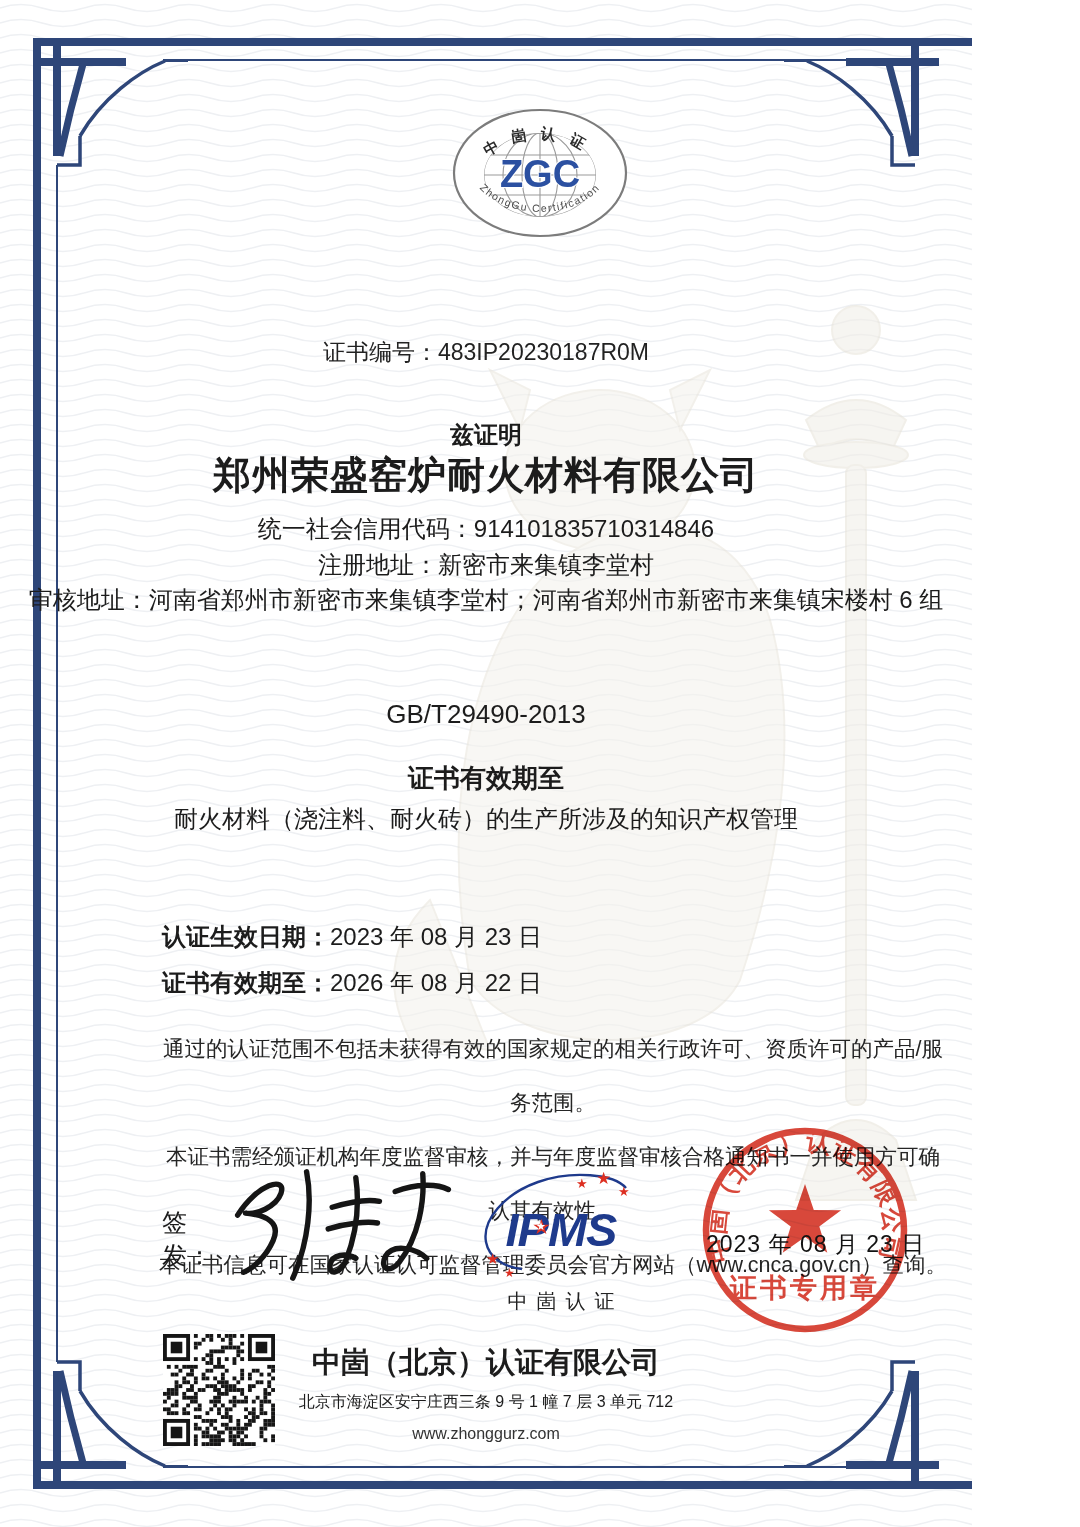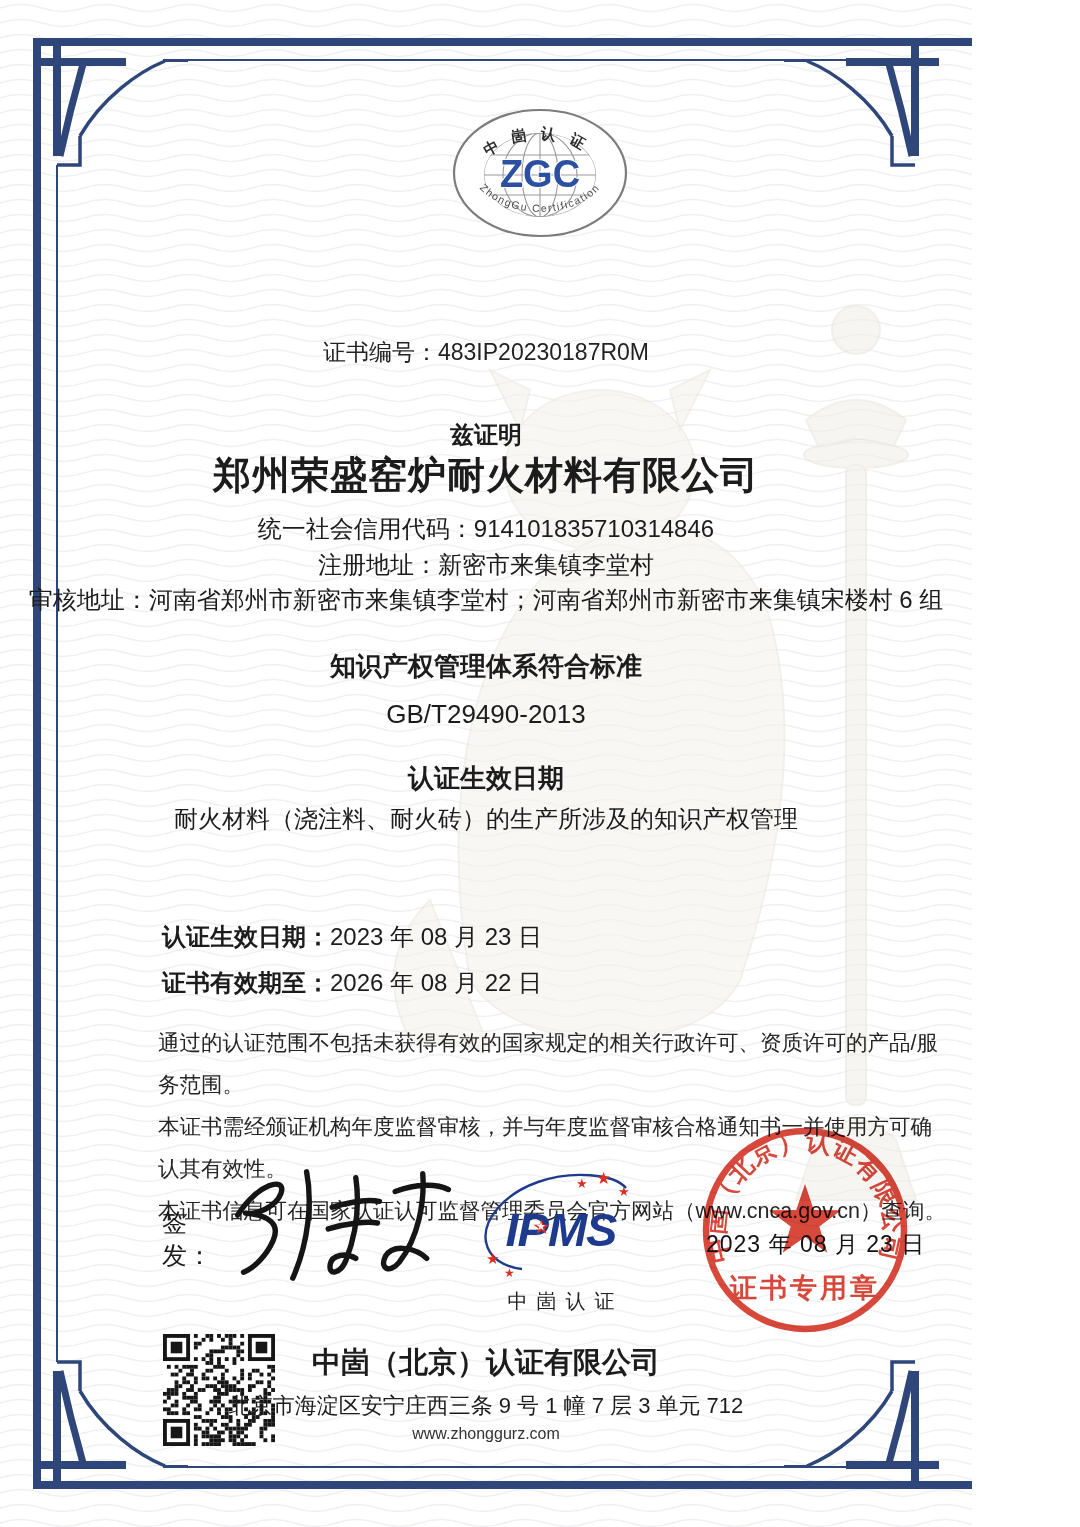--- a/index.html
+++ b/index.html
@@ -27,31 +27,31 @@
   .company{top:452px;font-size:38px;font-weight:700;letter-spacing:1px}
   .credit{top:514px;font-size:24px}
   .regaddr{top:550px;font-size:24px}
   .auditaddr{top:585px;font-size:24px}
   .stdhead{top:650px;font-size:26px;font-weight:700}
   .stdcode{top:698px;font-size:26px}
   .scopehead{top:762px;font-size:26px;font-weight:700}
   .scopetext{top:804px;font-size:24px}
   .dates{position:absolute;left:162px;top:914px;font-size:24px;line-height:46px;text-align:center}
   .dates .lbl{font-weight:700}
-  .notes{position:absolute;left:158px;top:1022px;width:790px;font-size:21.5px;line-height:42px;text-align:left;color:#252525}
+  .notes{position:absolute;left:158px;top:1022px;width:790px;font-size:21.5px;line-height:54px;text-align:center;color:#252525}
   .sigrow{position:absolute;left:162px;top:1158px;height:130px}
   .siglabel{position:absolute;left:0;top:48px;font-size:25px;font-weight:400}
   .sigart{position:absolute;left:66px;top:0}
   .ipms{position:absolute;left:476px;top:1172px;width:170px;text-align:center}
   .ipms-caption{margin-top:4px;font-size:20px;letter-spacing:9px;color:#222;text-indent:9px}
   .stamp{position:absolute;left:700px;top:1125px;width:210px;height:210px;opacity:.94;mix-blend-mode:multiply}
   .stampdate{position:absolute;left:706px;top:1229px;font-size:23px;letter-spacing:1px;color:#121212;z-index:5}
   .qr{position:absolute;left:163px;top:1334px;width:112px;height:112px}
   .footer-org{top:1344px;font-size:29px;font-weight:700}
-  .footer-addr{top:1392px;font-size:22px}
+  .footer-addr{top:1392px;font-size:16px}
   .footer-url{top:1424px;font-size:16px;color:#333}
   .logo{position:absolute;left:450px;top:103px;width:180px;height:140px}
 </style>
 </head>
 <body>
 
 <div class="cert">
 
   <svg class="bg" width="1080" height="1527">
     <defs>
@@ -146,24 +146,23 @@
   </svg>
 
   <div class="row certno"><span>证书编号：</span><span>483IP20230187R0M</span></div>
 
   <div class="row company">郑州荣盛窑炉耐火材料有限公司</div>
   <div class="row statement">兹证明</div>
   <div class="row credit"><span>统一社会信用代码：</span><span>914101835710314846</span></div>
   <div class="row regaddr"><span>注册地址：</span><span>新密市来集镇李堂村</span></div>
   <div class="row auditaddr"><span>审核地址：</span><span>河南省郑州市新密市来集镇李堂村；河南省郑州市新密市来集镇宋楼村 6 组</span></div>
 
-  <div class="row stdhead">知识产权管理体系符合标准</div>
   <div class="row stdcode">GB/T29490-2013</div>
 
-  <div class="row scopehead">认证生效日期</div>
+  <div class="row scopehead">证书有效期至</div>
   <div class="row scopetext">耐火材料（浇注料、耐火砖）的生产所涉及的知识产权管理</div>
 
   <div class="dates">
     <div><span class="lbl">认证生效日期：</span><span>2023 年 08 月 23 日</span></div>
     <div><span class="lbl">证书有效期至：</span><span>2026 年 08 月 22 日</span></div>
   </div>
 
   <div class="notes">
     <div>通过的认证范围不包括未获得有效的国家规定的相关行政许可、资质许可的产品/服务范围。</div>
     <div>本证书需经颁证机构年度监督审核，并与年度监督审核合格通知书一并使用方可确认其有效性。</div>

